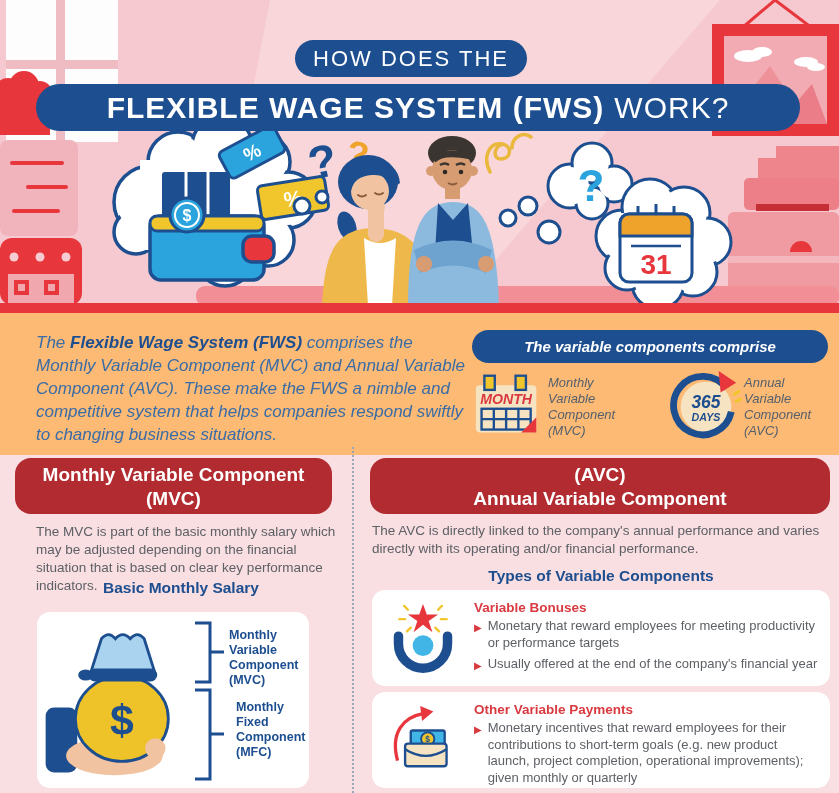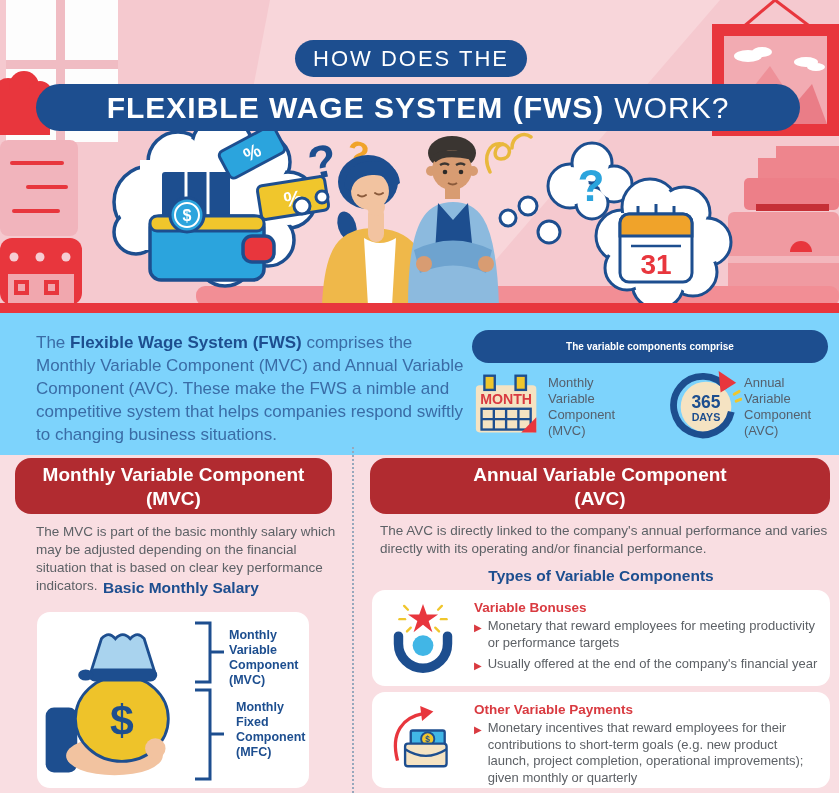--- a/index.html
+++ b/index.html
@@ -11,46 +11,46 @@
   .hero svg { position:absolute; left:0; top:0; }
   .pill { position:absolute; background:#1d4e8f; color:#fff; display:flex; align-items:center; justify-content:center; }
   .pill-kicker { left:295px; top:40px; width:232px; height:37px; border-radius:20px;
                  font-size:22px; letter-spacing:2px; font-weight:400; }
   .pill-title { left:36px; top:84px; width:764px; height:47px; border-radius:26px;
                 font-size:30px; letter-spacing:1px; white-space:nowrap; }
   .pill-title b { font-weight:700; margin-right:10px; }
   .pill-title span { font-weight:400; }
 
   
-  .intro { position:absolute; left:0; top:313px; width:839px; height:142px; background:#7dd3fc; }
+  .intro { position:absolute; left:0; top:313px; width:839px; height:142px; background:#fdba74;font-style:italic; }
   .intro-text { position:absolute; left:36px; top:18px; width:432px; font-size:17px; line-height:23px; color:#3a6ca6; }
   .intro-text b { color:#1d4e8f; font-weight:700; }
   .comprise-pill { position:absolute; left:472px; top:17px; width:356px; height:33px; background:#1d4e8f;
-                   border-radius:17px; color:#fff; font-weight:700; font-size:10px;
+                   border-radius:17px; color:#fff; font-weight:700; font-size:15px;
                    display:flex; align-items:center; justify-content:center; }
   .comprise-row { position:absolute; left:472px; top:56px; width:358px; height:80px; }
   .icon-month { position:absolute; left:2px; top:4px; }
   .lbl-mvc { position:absolute; left:76px; top:6px; width:92px; font-size:13px; line-height:16px; color:#55606d; }
   .and-wrap { position:absolute; left:150px; top:-4px; width:44px; height:92px; }
   .and-dots { position:absolute; left:21px; top:0; width:0; height:92px; border-left:2px dotted #9fb2c6; }
   .and-circle { position:absolute; left:0; top:24px; width:44px; height:44px; border-radius:50%; background:#1d4e8f;
                 color:#fff; font-size:14px; display:flex; align-items:center; justify-content:center; }
   .icon-365 { position:absolute; left:198px; top:0; }
   .lbl-avc { position:absolute; left:272px; top:6px; width:88px; font-size:13px; line-height:16px; color:#55606d; }
 
   
   .bottom { position:absolute; left:0; top:455px; width:839px; height:342px; background:#f9dee2; }
   .col-divider { position:absolute; left:352px; top:-8px; height:346px; width:0; border-left:2px dotted #97a8bc; }
   .col-header { position:absolute; top:3px; background:#b12b30; color:#fff; font-weight:700; font-size:19px;
                 line-height:24px; text-align:center; border-radius:16px; padding-top:5px; height:56px; }
   .col-header.mvc { left:15px; width:317px; }
   .col-header.avc { left:370px; width:460px; }
   .col-body { position:absolute; font-size:13.5px; line-height:18px; color:#5d6166; }
   .body-mvc { left:36px; top:68px; width:308px; }
-  .body-avc { left:372px; top:67px; width:452px;margin-left:8px; }
+  .body-avc { left:372px; top:67px; width:452px; }
   .sub-head { position:absolute; color:#1d4e8f; font-weight:700; font-size:15.5px; text-align:center; }
   .sub-mvc { left:36px; top:124px; width:290px; }
   .sub-avc { left:372px; top:112px; width:458px; }
 
   .card { position:absolute; background:#fff; border-radius:13px; }
   .card-bag { left:37px; top:157px; width:272px; height:176px; }
   .bag-svg { position:absolute; left:8px; top:10px; }
   .bracket-svg { position:absolute; left:158px; top:8px; }
   .bk-label { position:absolute; left:192px; width:78px; font-size:12.5px; line-height:15px; font-weight:700; color:#1d4e8f; }
   .bk-top { top:16px; }
@@ -347,22 +347,22 @@
             <line x1="15" y1="32" x2="29" y2="32"></line>
           <path d="M0,70 H15 V159 H0"></path>
             <line x1="15" y1="114" x2="29" y2="114"></line>
         </g>
       </svg>
       <div class="bk-label bk-top">Monthly Variable Component (MVC)</div>
       <div class="bk-label bk-bottom">Monthly Fixed Component (MFC)</div>
     </div>
 
     <div class="col-header avc">
+      <div>(AVC)</div>
       <div>Annual Variable Component</div>
-      <div>(AVC)</div>
     </div>
     <div class="col-body body-avc">The AVC is directly linked to the company's annual performance and varies directly with its operating and/or financial performance.</div>
     <div class="sub-head sub-avc">Types of Variable Components</div>
 
     <div class="card card-a1">
       <svg class="card-icon" width="66" height="76" viewBox="0 0 70 80">
         <g stroke="#f0c62c" stroke-width="2.5" stroke-linecap="round">
           <line x1="15" y1="6" x2="19" y2="10"></line>
             <line x1="55" y1="6" x2="51" y2="10"></line>
           <line x1="10" y1="20" x2="16" y2="20"></line>

